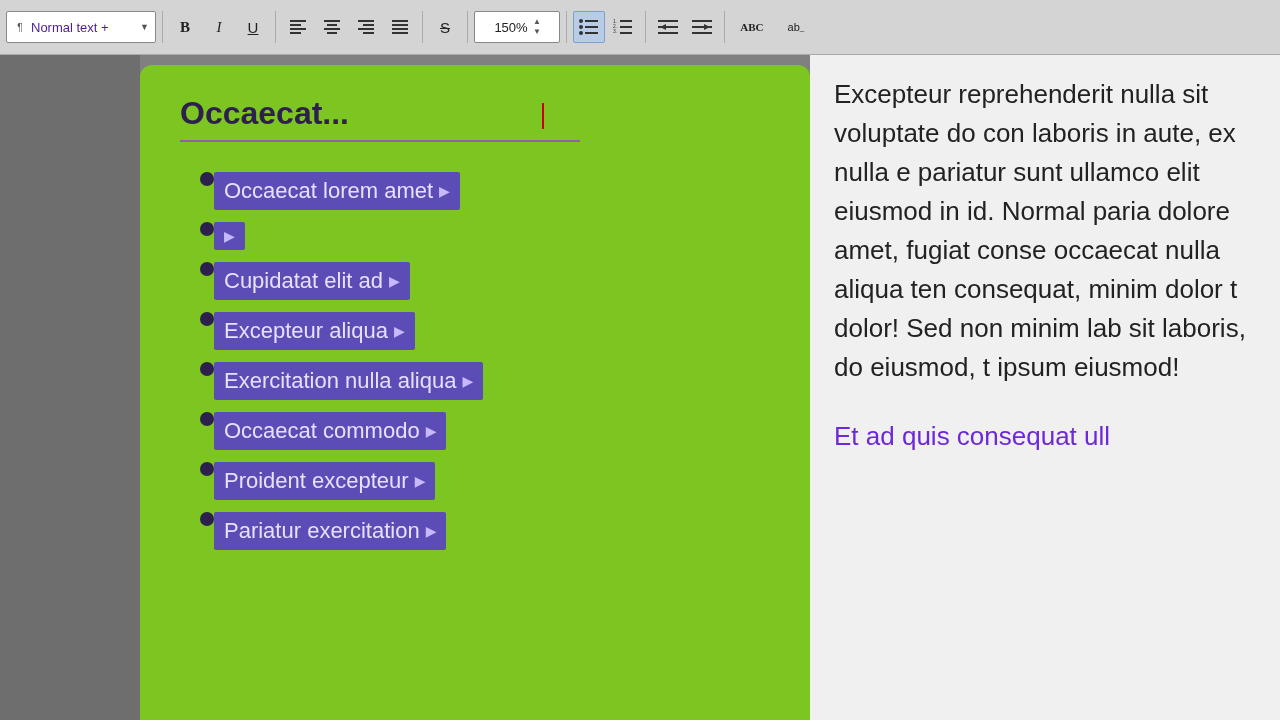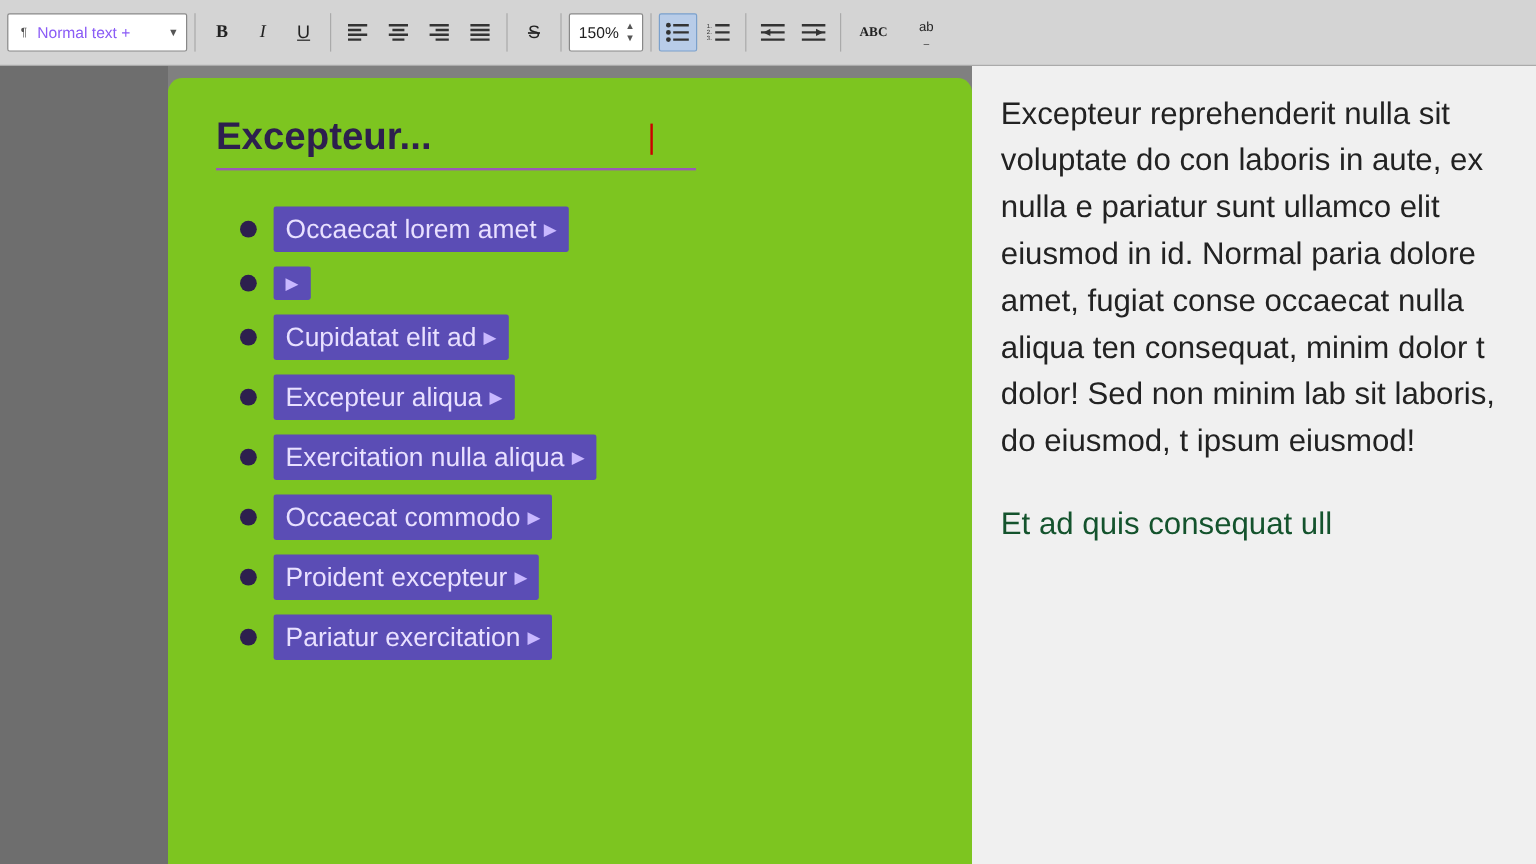--- a/index.html
+++ b/index.html
@@ -49,21 +49,21 @@
       display: flex;
       align-items: center;
       justify-content: center;
       font-size: 10px;
       color: #555;
     }
 
     .style-dropdown-text {
       flex: 1;
       font-size: 13px;
-      color: #8b5cf6;
+      color: #4c1d95;
     }
 
     .style-dropdown-arrow {
       font-size: 9px;
       color: #555;
     }
 
     .toolbar-btn {
       width: 32px;
       height: 32px;
@@ -83,21 +83,21 @@
       border-color: #7aa0cc;
     }
 
     .zoom-control {
       display: flex;
       align-items: center;
       background: white;
       border: 1px solid #888;
       border-radius: 2px;
       height: 32px;
-      padding: 0 4px;
+      padding: 0 16px;
       min-width: 60px;
     }
 
     .zoom-text {
       font-size: 13px;
       color: #222;
       min-width: 40px;
       text-align: center;
     }
 
@@ -153,22 +153,21 @@
 
     .bullet-list {
       list-style: none;
       display: flex;
       flex-direction: column;
       gap: 12px;
     }
 
     .bullet-item {
       display: flex;
-      align-items: center;
-      gap: 14px;
+      align-items: flex-start;
     }
 
     .bullet-dot {
       width: 14px;
       height: 14px;
       background: #2d1f4e;
       border-radius: 50%;
       flex-shrink: 0;
       margin-left: 20px;
     }
@@ -203,21 +202,21 @@
     .right-text {
       font-size: 26px;
       line-height: 1.5;
       color: #222;
       font-family: Arial, sans-serif;
     }
 
     .right-text-bottom {
       font-size: 26px;
       line-height: 1.5;
-      color: #14532d;
+      color: #6d28d9;
       margin-top: 30px;
     }
 
     
     .cursor-indicator {
       position: absolute;
       top: 38px;
       left: 60%;
       width: 2px;
       height: 26px;
@@ -335,32 +334,32 @@
         <line x1="0" y1="8" x2="20" y2="8" stroke="#333" stroke-width="2"></line>
         <line x1="0" y1="14" x2="20" y2="14" stroke="#333" stroke-width="2"></line>
         <polygon points="12,5 18,8 12,11" fill="#333"></polygon>
       </svg>
   </button>
 
   <div class="toolbar-separator"></div>
 
   <button class="toolbar-btn" style="font-size:11px; font-weight:bold; width:42px; font-family:serif;">ABC</button>
 
-  <button class="toolbar-btn" style="font-size:11px; width:42px;flex-direction:column;">
+  <button class="toolbar-btn" style="font-size:11px; width:42px;">
     <span>ab</span>
       <span style="font-size:8px; vertical-align:sub;">_</span>
   </button>
 </div>
 
 <div id="main-content">
 
   <div id="left-sidebar"></div>
 
   <div id="doc-panel">
-    <div class="services-title">Excepteur...</div>
+    <div class="services-title">Occaecat...</div>
     <div class="cursor-indicator"></div>
 
     <ul class="bullet-list">
       <li class="bullet-item">
         <span class="bullet-dot"></span>
         <div class="bullet-tag">
           <span>Occaecat lorem amet</span>
           <span class="bullet-tag-arrow">▶</span>
         </div>
       </li>

